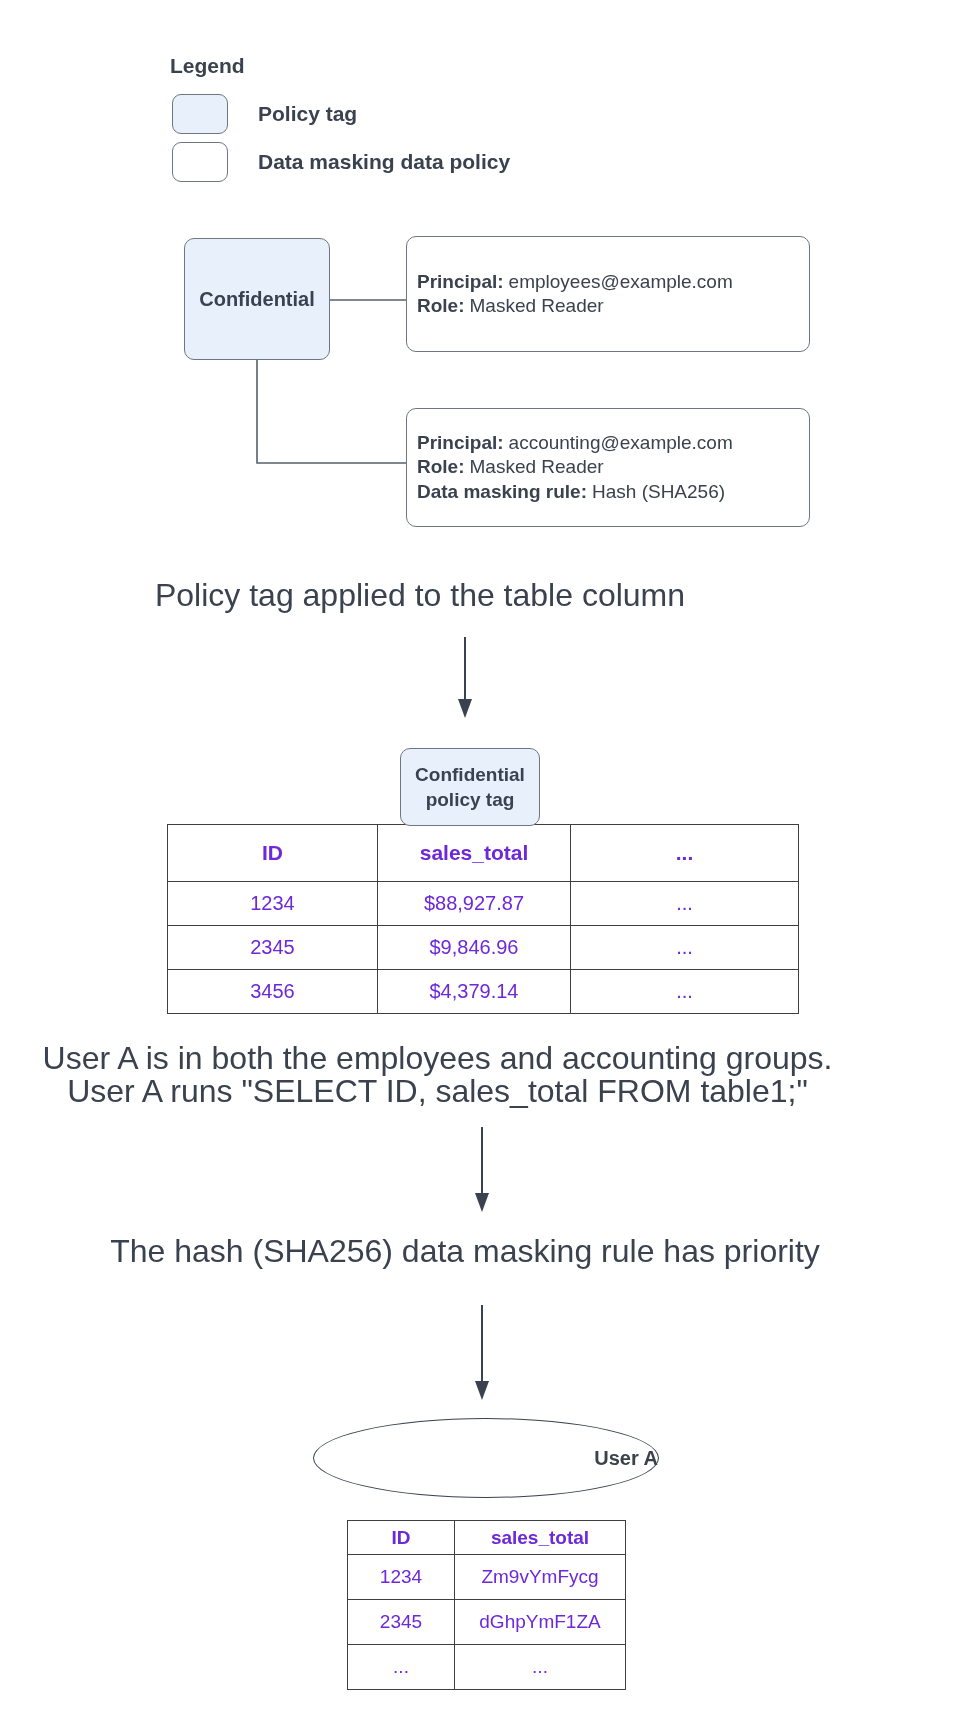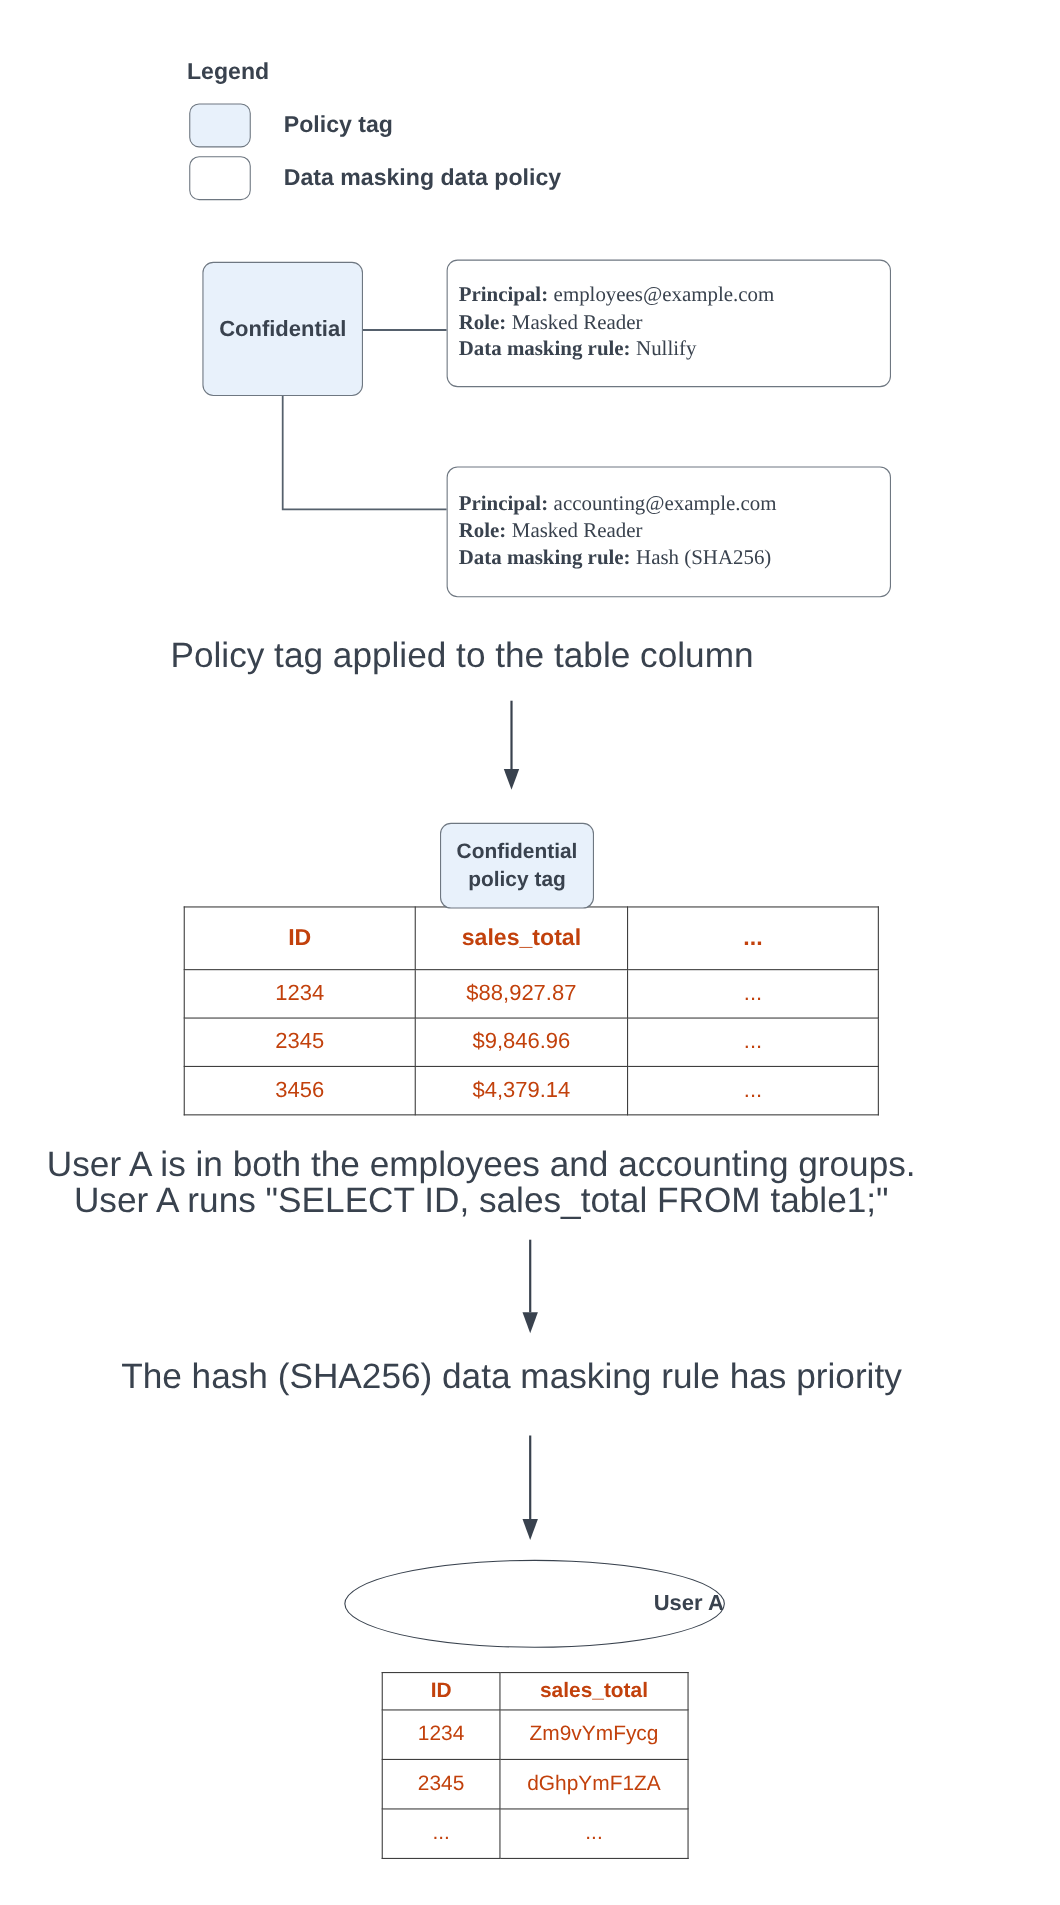--- a/index.html
+++ b/index.html
@@ -14,37 +14,37 @@
   .legend-title{position:absolute;left:170px;top:54px;font-size:21px;font-weight:bold;}
   .swatch{position:absolute;left:172px;width:56px;height:40px;border:1.6px solid #6E7781;border-radius:9px;box-sizing:border-box;}
   .swatch.blue{background:#E8F1FB;}
   .swatch.white{background:#ffffff;}
   .legend-label{position:absolute;left:258px;height:40px;display:flex;align-items:center;font-size:21px;font-weight:bold;}
 
   
   .box{position:absolute;box-sizing:border-box;border:1.6px solid #6E7781;border-radius:10px;background:#ffffff;}
   .box.blue{background:#E8F1FB;}
   .policy-tag-box{left:184px;top:238px;width:146px;height:122px;display:flex;align-items:center;justify-content:center;font-size:20px;font-weight:bold;}
-  .policy-box{left:406px;width:404px;display:flex;flex-direction:column;justify-content:center;padding-left:10px;font-size:19px;line-height:24.5px;font-family:Liberation Serif, serif;}
+  .policy-box{left:406px;width:404px;display:flex;flex-direction:column;justify-content:center;padding-left:10px;font-size:19px;line-height:24.5px;}
   .policy-box-1{top:236px;height:116px;}
-  .policy-box-2{top:424px;height:119px;}
+  .policy-box-2{top:408px;height:119px;}
   .policy-box b{font-weight:bold;}
   .policy-box .val{margin-left:5px;}
 
   
   .heading{position:absolute;text-align:center;font-weight:normal;font-size:32px;line-height:33px;}
   .heading-1{left:0;top:579px;width:840px;}
   .heading-2{left:0;top:1042px;width:875px;}
   .heading-3{left:0;top:1235px;width:930px;}
 
   
   .column-tag{left:400px;top:748px;width:140px;height:78px;display:flex;flex-direction:column;align-items:center;justify-content:center;font-size:19px;font-weight:bold;line-height:25px;z-index:2;border-radius:10px;}
 
   
-  table{position:absolute;border-collapse:collapse;table-layout:fixed;background:#ffffff;color:#c2410c;}
+  table{position:absolute;border-collapse:collapse;table-layout:fixed;background:#ffffff;color:#6d28d9;}
   td,th{border:1.5px solid #3F3F3F;text-align:center;vertical-align:middle;padding:0;}
   .t1{left:167px;top:824px;width:631px;font-size:20px;}
   .t1 th{height:56px;font-size:21px;font-weight:bold;}
   .t1 td{height:43px;}
   .t2{left:347px;top:1520px;width:278px;font-size:19px;}
   .t2 th{height:33px;font-weight:bold;}
   .t2 td{height:44px;}
 
   
   .ellipse{position:absolute;left:313px;top:1418px;width:346px;height:80px;border:1.6px solid #39424E;border-radius:50%;background:#ffffff;display:flex;align-items:center;justify-content:flex-end;font-size:20px;font-weight:bold;box-sizing:border-box;}
@@ -77,23 +77,20 @@
   <div class="box blue policy-tag-box">
     <span>Confidential</span>
   </div>
 
   <div class="box policy-box policy-box-1">
     <div>
       <b>Principal:</b><span class="val">employees@example.com</span>
     </div>
     <div>
       <b>Role:</b><span class="val">Masked Reader</span>
-    </div>
-    <div>
-      <b>Data masking rule:</b><span class="val">Nullify</span>
     </div>
   </div>
 
   <div class="box policy-box policy-box-2">
     <div>
       <b>Principal:</b><span class="val">accounting@example.com</span>
     </div>
     <div>
       <b>Role:</b><span class="val">Masked Reader</span>
     </div>

